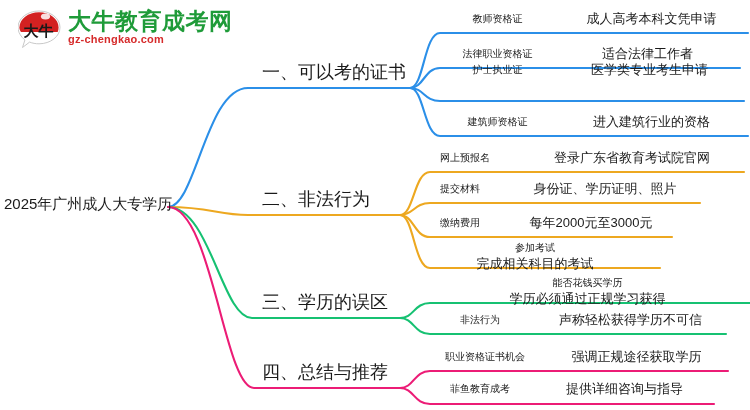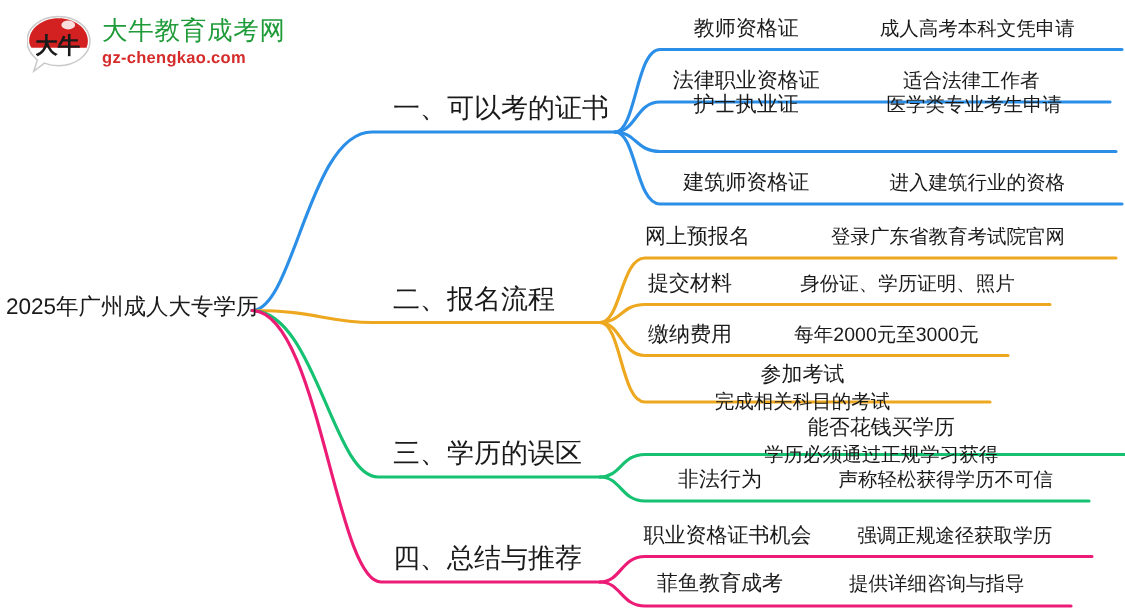--- a/index.html
+++ b/index.html
@@ -11,21 +11,21 @@
   #canvas{position:absolute;inset:0;width:750px;height:410px;}
   svg.wires{position:absolute;left:0;top:0;width:750px;height:410px;}
 
   
   .logo{position:absolute;left:18px;top:8px;width:230px;height:48px;}
   .logo-mark{
     position:absolute;left:0;top:2px;width:44px;height:42px;
   }
   .logo-text{position:absolute;left:50px;top:2px;}
   .logo-title{
-    font-size:17px;font-weight:normal;color:#1f9b39;letter-spacing:.5px;
+    font-size:23px;font-weight:bold;color:#1f9b39;letter-spacing:.5px;
     line-height:22px;white-space:nowrap;
   }
   .logo-sub{
     font-size:11px;font-weight:bold;color:#d62b2b;line-height:14px;
     letter-spacing:.2px;white-space:nowrap;
   }
 
   
   .root-node{
     position:absolute;left:4px;top:195px;width:165px;height:26px;
@@ -38,21 +38,21 @@
     position:absolute;font-size:18px;color:#1a1a1a;white-space:nowrap;
     height:22px;display:flex;align-items:flex-end;
   }
 
   
   .leaf{
     position:absolute;height:26px;display:flex;align-items:center;
     white-space:nowrap;
   }
   .leaf-label{
-    font-size:14px;color:#1a1a1a;text-align:center;
+    font-size:10px;color:#1a1a1a;text-align:center;
   }
   .leaf-desc{
     font-size:13px;color:#1a1a1a;text-align:center;
   }
 </style>
 </head>
 <body>
 
 <div id="canvas">
 
@@ -101,21 +101,21 @@
   </svg>
 
   <div class="root-node">
     <span>2025年广州成人大专学历</span>
   </div>
 
   <div class="branch-title" style="left:262px;top:62px;">
     <span>一、可以考的证书</span>
   </div>
   <div class="branch-title" style="left:262px;top:189px;">
-    <span>二、报名流程</span>
+    <span>二、非法行为</span>
   </div>
   <div class="branch-title" style="left:262px;top:292px;">
     <span>三、学历的误区</span>
   </div>
   <div class="branch-title" style="left:262px;top:362px;">
     <span>四、总结与推荐</span>
   </div>
 
   <div class="leaf" style="left:440px;top:6px;width:308px;">
     <span class="leaf-label" style="width:115px;">教师资格证</span>

